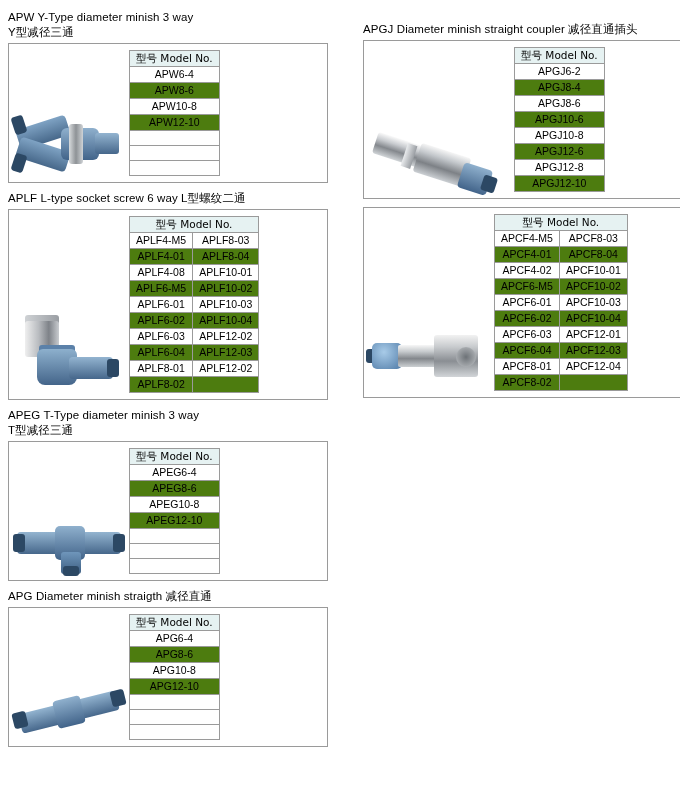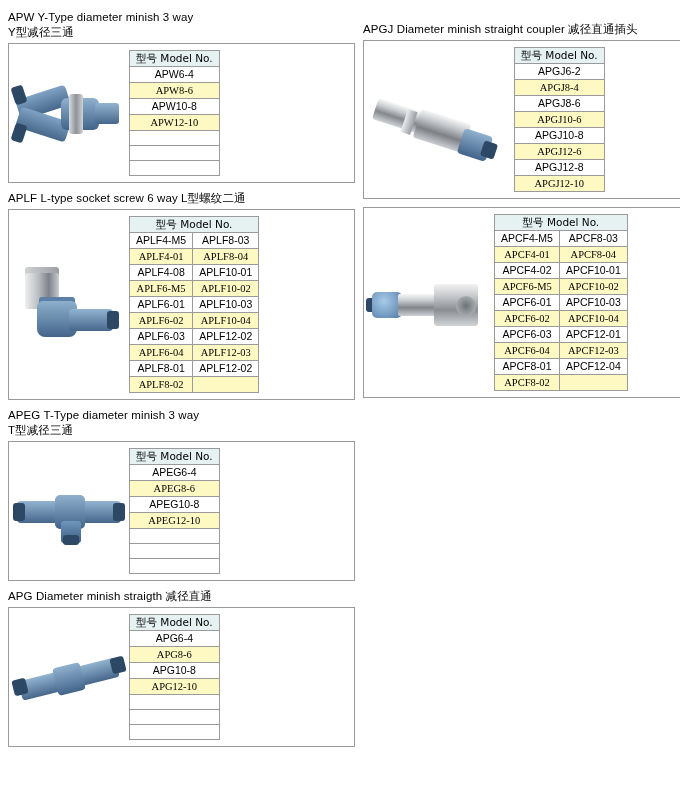--- a/index.html
+++ b/index.html
@@ -8,40 +8,40 @@
     width: 680px;
     height: 798px;
     background: #ffffff;
     font-family: "Liberation Sans", sans-serif;
     color: #000000;
     position: relative;
     overflow: hidden;
   }
   .col {
     position: absolute;
-    width: 347px;
+    width: 320px;
   }
   .col-left { left: 8px; top: 10px; }
   .col-right { left: 363px; top: 22px; }
 
   .block { margin-bottom: 8px; }
 
   .title {
     font-size: 11.5px;
     line-height: 15px;
     font-weight: normal;
     letter-spacing: 0.1px;
     white-space: pre-line;
     margin-bottom: 3px;
   }
 
   .panel {
     border: 1px solid #9a9a9a;
     display: flex;
-    align-items: center;
+    align-items: flex-end;
     background: #fff;
   }
   .imgcell {
     flex: 0 0 auto;
     display: flex;
     align-items: center;
     justify-content: center;
     position: relative;
   }
   .tblcell {
@@ -60,21 +60,21 @@
     text-align: center;
     padding: 0 6px;
     white-space: nowrap;
     font-weight: normal;
   }
   table.models thead th {
     background: #e6f2f2;
     font-family: "DejaVu Sans", sans-serif;
     font-size: 10.5px;
   }
-  table.models td.alt { background: #fef9c3; font-family: Liberation Serif, serif; }
+  table.models td.alt { background: #4d7c0f; }
   table.models td.blank { background: #ffffff; }
 
   
   .art { position: relative; }
 
   
   .art-apw { width: 120px; height: 78px; }
   .art-apw .arm1 {
     position: absolute; left: 8px; top: 18px;
     width: 52px; height: 21px; border-radius: 4px;

